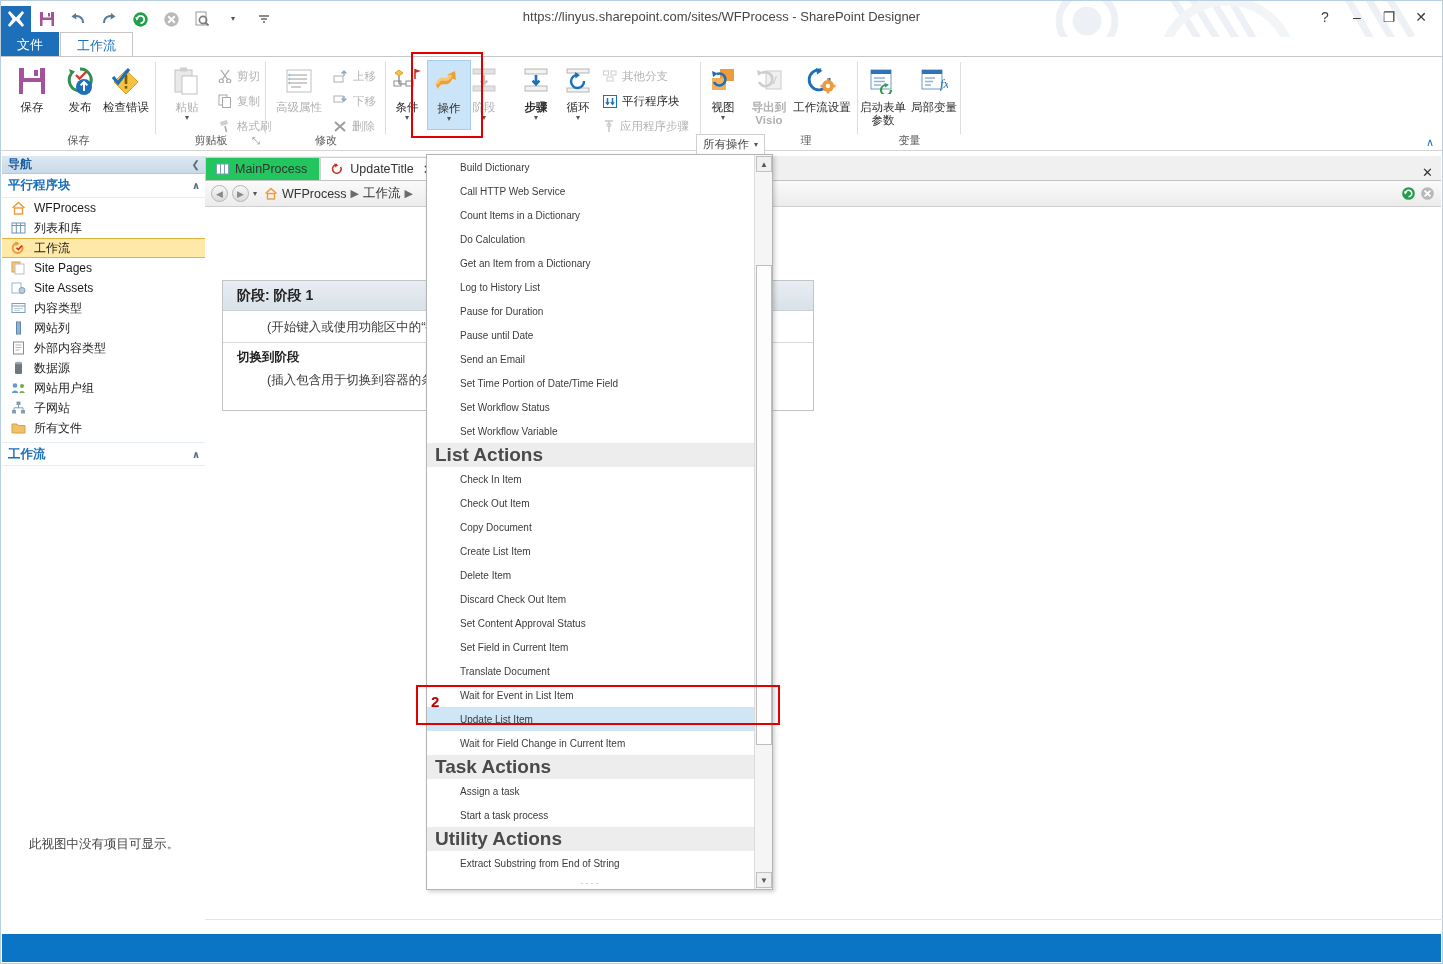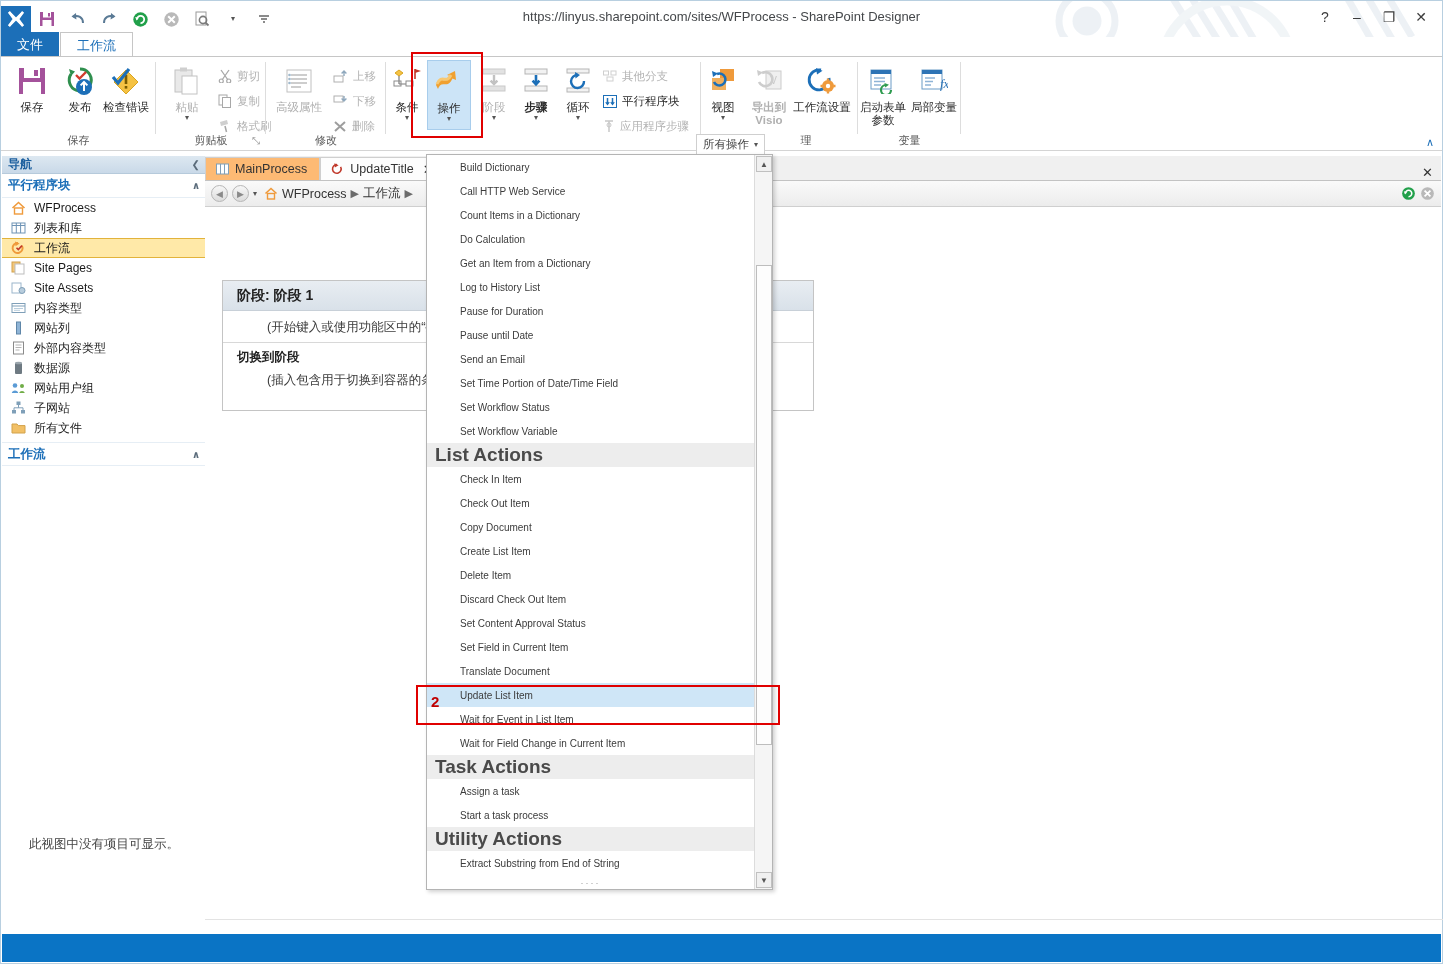--- a/index.html
+++ b/index.html
@@ -100,21 +100,21 @@
   
   .docarea { position: absolute; left: 204px; top: 155px; right: 1px; bottom: 44px; background: #fff; }
   .tabstrip { position: absolute; left: 0; top: 0; width: 100%; height: 25px;
               background: #f0f0f0; border-bottom: 1px solid #c3c3c3; display: flex; align-items: flex-end; }
   .dtab {
     height: 23px; display: flex; align-items: center; gap: 6px; padding: 0 12px 0 10px;
     font-size: 12.5px; color: #333; background: #fdfdfd;
     border-left: 1px solid #cfcfcf; border-top: 1px solid #cfcfcf; border-right: 1px solid #cfcfcf;
     position: relative;
   }
-  .dtab.first { background: #fdba74; }
+  .dtab.first { background: #22c55e; }
   .tabclose { position: absolute; right: 6px; top: 4px; color: #333; font-size: 13px; }
 
   .crumbbar { position: absolute; left: 0; top: 25px; width: 100%; height: 26px;
               background: linear-gradient(to bottom,#fafafa,#ececec); border-bottom: 1px solid #cfcfcf;
               display: flex; align-items: center; gap: 4px; padding-left: 6px; font-size: 12.5px; color: #333; }
   .navcircle { width: 17px; height: 17px; border-radius: 50%;
                background: linear-gradient(to bottom,#f7f7f7,#dcdcdc); border: 1px solid #b6b6b6;
                display: flex; align-items: center; justify-content: center; font-size: 9px; color: #8a8a8a; }
   .crumb-sep { color: #6b6b6b; font-size: 11px; }
   .crumb-right { margin-left: auto; display: flex; gap: 4px; padding-right: 6px; }
@@ -374,21 +374,21 @@
       <div class="bigbtn sel" style="left:41px;width:44px;">
         <span class="bi">
           <svg width="32" height="28" viewBox="0 0 32 28">
               <path d="M3 17 C8 6 12 18 17 8 L14 7 L22 3 L23 12 L19.5 10.5 C14 22 9 11 5 21 Z" fill="#f0a030"></path>
               <path d="M4 16 C9 5 13 17 18 7" stroke="#f7c873" stroke-width="3" fill="none"></path>
             </svg>
         </span>
         <span class="blab">操作</span>
         <span class="caret">▾</span>
       </div>
-      <div class="bigbtn disabled" style="left:87px;width:42px;align-items:center;">
+      <div class="bigbtn disabled" style="left:77px;width:42px;align-items:center;">
         <span class="bi">
           <svg width="28" height="28" viewBox="0 0 28 28">
               <rect x="3" y="2" width="22" height="5" fill="#e2e2e2" stroke="#c9c9c9"></rect>
               <rect x="3" y="19" width="22" height="5" fill="#e2e2e2" stroke="#c9c9c9"></rect>
               <path d="M14 8 V17 M10.6 13.6 L14 17 L17.4 13.6" stroke="#c2c2c2" stroke-width="2.4" fill="none"></path>
             </svg>
         </span>
         <span class="blab">阶段</span>
         <span class="caret">▾</span>
       </div>
@@ -725,22 +725,22 @@
         <div class="gal-head">List Actions</div>
         <div class="gal-item">Check In Item</div>
         <div class="gal-item">Check Out Item</div>
         <div class="gal-item">Copy Document</div>
         <div class="gal-item">Create List Item</div>
         <div class="gal-item">Delete Item</div>
         <div class="gal-item">Discard Check Out Item</div>
         <div class="gal-item">Set Content Approval Status</div>
         <div class="gal-item">Set Field in Current Item</div>
         <div class="gal-item">Translate Document</div>
+        <div class="gal-item">Wait for Event in List Item</div>
         <div class="gal-item selected">Update List Item</div>
-        <div class="gal-item">Wait for Event in List Item</div>
         <div class="gal-item">Wait for Field Change in Current Item</div>
         <div class="gal-head">Task Actions</div>
         <div class="gal-item">Assign a task</div>
         <div class="gal-item">Start a task process</div>
         <div class="gal-head">Utility Actions</div>
         <div class="gal-item">Extract Substring from End of String</div>
       </div>
     <div class="gal-bottom">····</div>
     <div class="gal-sb">
       <div class="sb-arrow" style="top:1px;">▲</div>

